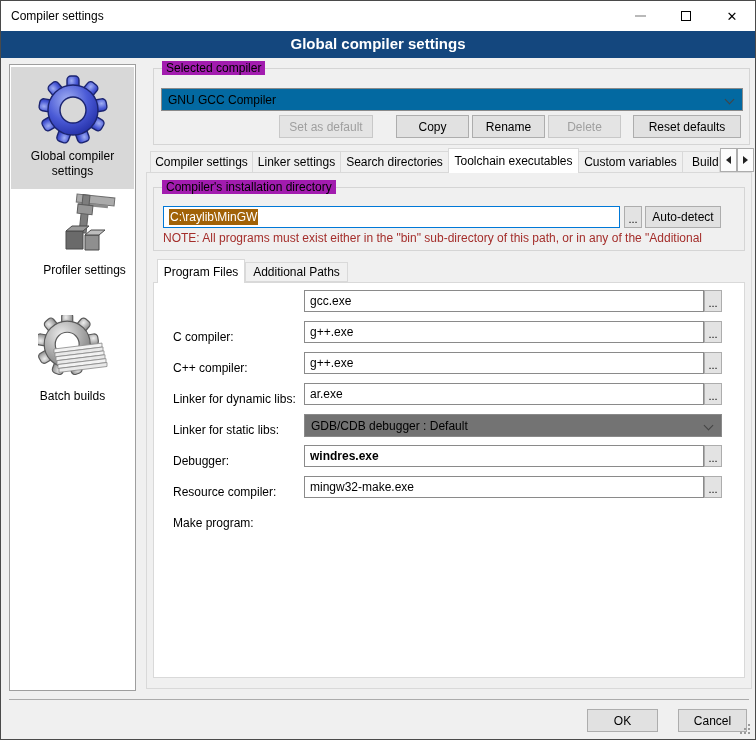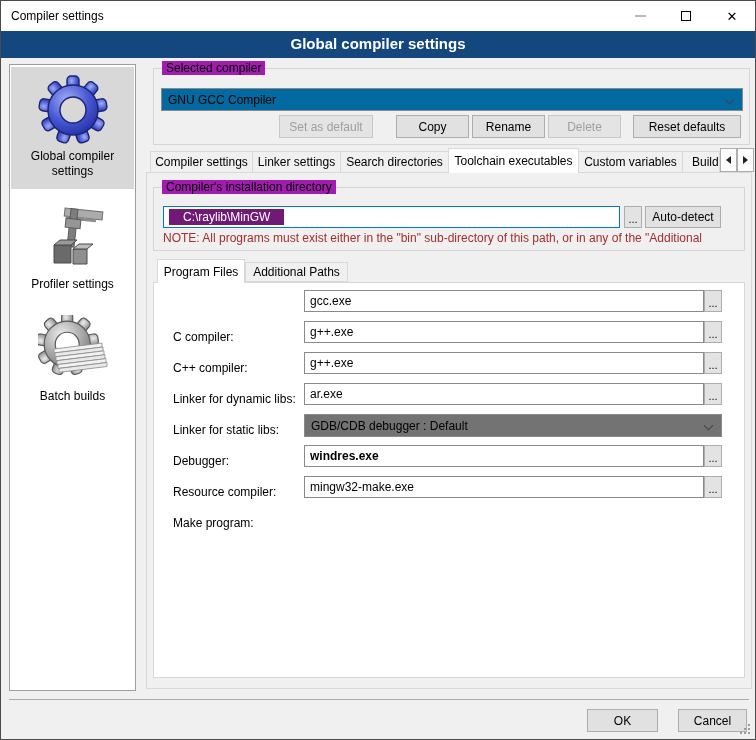--- a/index.html
+++ b/index.html
@@ -41,21 +41,21 @@
   .btn.disabled { color:#9F9F9F; border-color:#C8C8C8; background:#E4E4E4; }
   .browse-btn { position:absolute; width:18px; height:22px; background:#E3E3E3; border:1px solid #ADADAD;
                 font-size:11px; display:flex; align-items:flex-end; justify-content:center;
                 padding-bottom:6px; line-height:4px; }
 
   
   .field { position:absolute; height:22px; background:#FFF; border:1px solid #8A8A8A;
            display:flex; align-items:center; padding:0 5px; font-size:12px; overflow:hidden;
            white-space:nowrap; }
   .field.focused { border:1px solid #0078D7; }
-  .sel-text { background:#701a75; color:#FFF; padding:1px 14px; }
+  .sel-text { background:#a16207; color:#FFF; padding:1px 1px; }
   .combo { position:absolute; height:23px; background:#0369a1; border:1px solid #8A8A8A;
            display:flex; align-items:center; padding:0 22px 0 6px; font-size:12px;
            white-space:nowrap; overflow:hidden; }
   .combo .chev { position:absolute; right:9px; top:7px; width:7px; height:7px;
                  border-right:1px solid #444; border-bottom:1px solid #444;
                  transform:rotate(45deg); }
   .row-label { position:absolute; font-size:12px; white-space:nowrap;margin-top:36px; }
 
   
   .tab { position:absolute; background:#F0F0F0; border:1px solid #D9D9D9; height:22px;
@@ -123,21 +123,21 @@
           <rect x="29" y="1" width="12" height="16" rx="4" transform="rotate(240 35 35)"></rect>
           <rect x="29" y="1" width="12" height="16" rx="4" transform="rotate(280 35 35)"></rect>
           <rect x="29" y="1" width="12" height="16" rx="4" transform="rotate(320 35 35)"></rect>
           <circle cx="35" cy="35" r="25"></circle>
         </g>
         <circle cx="35" cy="35" r="13" fill="#D8D8D8" stroke="#1B2470" stroke-width="1.4"></circle>
       </svg>
       <div class="side-label">Global compiler settings</div>
     </div>
 
-    <div class="side-item" style="top:130px;height:106px;">
+    <div class="side-item" style="top:116px;height:106px;margin-left:12px;">
       <svg width="70" height="70" viewBox="0 0 70 70">
         <g transform="rotate(6 35 35)">
           <rect x="24" y="6" width="38" height="8" fill="#ABABAB" stroke="#6E6E6E" stroke-width="1"></rect>
           <rect x="26" y="14" width="30" height="3" fill="#8B8B8B"></rect>
           <rect x="30" y="6" width="7" height="38" fill="#7D7D7D" stroke="#5C5C5C" stroke-width="1"></rect>
           <rect x="26" y="16" width="15" height="9" fill="#969696" stroke="#5C5C5C" stroke-width="1"></rect>
         </g>
         <polygon points="16,42 33,42 33,60 16,60" fill="#6A6A6A" stroke="#4B4B4B"></polygon>
         <polygon points="16,42 22,37 39,37 33,42" fill="#9A9A9A" stroke="#4B4B4B"></polygon>
         <polygon points="35,46 49,46 49,61 35,61" fill="#8F8F8F" stroke="#4B4B4B"></polygon>

